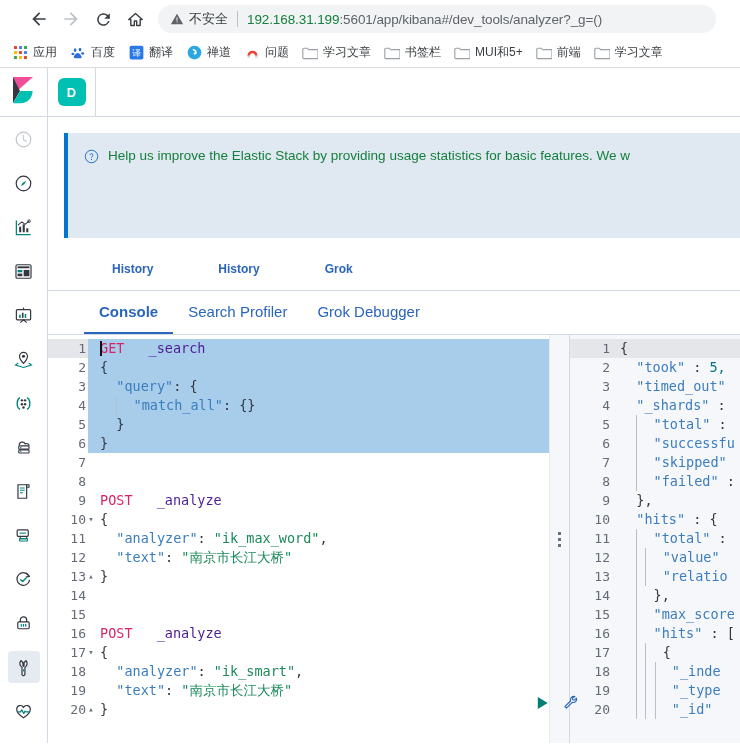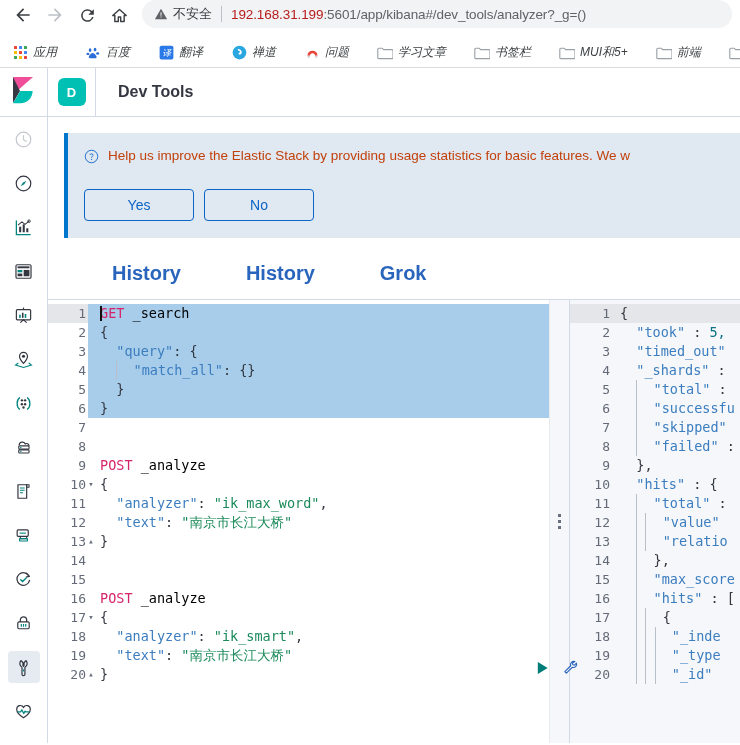--- a/index.html
+++ b/index.html
@@ -9,22 +9,22 @@
     background: #ffffff;
     overflow: hidden;
   }
 
   
   #browser-chrome { background: #ffffff; }
 
   .nav-bar {
     height: 38px;
     display: flex;
-    align-items: flex-start;
-    padding: 0 8px;
+    align-items: center;
+    padding: 0 24px;
     gap: 2px;
   }
   .nav-btn {
     width: 30px; height: 30px;
     display: flex; align-items: center; justify-content: center;
     border-radius: 50%;
     flex: none;
   }
   .nav-btn svg { display: block; }
 
@@ -52,32 +52,31 @@
     margin: 0 9px;
     flex: none;
   }
   .url {
     font-size: 13.5px;
     color: #5f6368;
     white-space: nowrap;
     overflow: hidden;
     letter-spacing: -0.1px;
   }
-  .url .host { color: #b91c1c; }
+  .url .host { color: #15803d; }
 
   
   .bookmarks {
     height: 30px;
     display: flex;
     align-items: center;
     padding: 0 6px;
-    gap: 16px;
+    gap: 1px;
     border-bottom: 1px solid #dadce0;
     overflow: hidden;
-    font-style: italic;
   }
   .bm {
     display: flex;
     align-items: center;
     gap: 5px;
     padding: 4px 6px;
     border-radius: 4px;
     flex: none;
     white-space: nowrap;
   }
@@ -176,21 +175,21 @@
   .banner-wrap { padding: 16px 0 0 16px; }
   .banner {
     background: #e0e8f1;
     border-left: 4px solid #0077cc;
     padding: 14px 16px 16px 16px;
     min-height: 105px;
   }
   .banner-row { display: flex; align-items: flex-start; gap: 9px; }
   .banner-text {
     font-size: 13.5px;
-    color: #c2410c;
+    color: #15803d;
     line-height: 1.35;
     white-space: nowrap;
     overflow: hidden;
   }
   .banner-btns { display: flex; gap: 10px; margin-top: 21px; }
   .banner-btn {
     min-width: 110px;
     height: 32px;
     border: 1px solid #0b64c6;
     border-radius: 4px;
@@ -200,21 +199,21 @@
     font-family: "Liberation Sans", sans-serif;
     display:flex; align-items:center; justify-content:center;
   }
 
   
   .sub-links {
     display: flex;
     gap: 21px;
     padding: 24px 0 14px 20px;
   }
-  .sub-link { font-size: 20px; color: #2a65bd; font-weight: 600; padding-left: 44px; }
+  .sub-link { font-size: 12px; color: #2a65bd; font-weight: 600; padding-left: 44px; }
 
   .tabs-bar {
     display: flex;
     gap: 0;
     border-top: 1px solid #d3dae6;
     padding-left: 36px;
     height: 44px;
     align-items: stretch;
   }
   .tab {
@@ -284,21 +283,21 @@
     position: relative;
     height: 19px;
     overflow: hidden;
   }
   .row.sel .code { background: #a7cdeb; }
   .row.sel-res .code { background: #e4e6e9; }
   .pane-res .code { background: #f5f7fa; padding-left: 8px; }
   .pane-res .row.sel-res .code { background: #e4e6e9; }
 
   .tok-method { color: #d6246a; }
-  .tok-url { color: #000000; }
+  .tok-url { color: #4c1d95; margin-left: 16px; }
   .tok-key { color: #3b7dbf; }
   .tok-punct { color: #333740; }
   .tok-str { color: #1b8a5a; }
   .tok-num { color: #0b7285; }
   .tok-res-key { color: #3b7dbf; }
 
   .indent-guide {
     display: inline-block;
     border-left: 1px solid #b9bfc9;
     height: 19px;
@@ -479,21 +478,20 @@
         <svg width="26" height="28" viewBox="0 0 26 28">
           <path d="M2 1h20L6 15z" fill="#f04e98"></path>
           <path d="M2 1v26l7-12z" fill="#343741"></path>
           <path d="M9.3 15h12.3c0 6.9-5.4 12.3-12 12.3H2z" fill="#00bfb3"></path>
         </svg>
       </span>
     </div>
     <div class="kb-app-badge-cell">
       <div class="kb-app-badge">D</div>
     </div>
-    <div class="kb-title">Dev Tools</div>
   </div>
 
   <div class="kb-body">
 
     <div class="kb-nav">
 
       <div class="nav-item">
         <span class="nav-ico-box">
           <svg width="19" height="19" viewBox="0 0 24 24">
             <circle cx="12" cy="12" r="9.2" fill="none" stroke="#c3c7ce" stroke-width="1.5"></circle>
@@ -660,33 +658,34 @@
           <div class="banner-row">
             <span style="flex:none;margin-top:2px;">
               <svg width="15" height="15" viewBox="0 0 24 24">
                 <circle cx="12" cy="12" r="10" fill="none" stroke="#0b64c6" stroke-width="1.4"></circle>
                 <path d="M9.6 9.1a2.5 2.5 0 0 1 4.8.9c0 1.7-2.4 1.9-2.4 3.4" fill="none" stroke="#0b64c6" stroke-width="1.4" stroke-linecap="round"></path>
                 <circle cx="12" cy="16.5" r=".95" fill="#0b64c6"></circle>
               </svg>
             </span>
             <span class="banner-text">Help us improve the Elastic Stack by providing usage statistics for basic features. We w</span>
           </div>
-          <div class="banner-btns">
-            <button class="banner-btn">Yes</button>
-            <button class="banner-btn">No</button>
-          </div>
         </div>
       </div>
 
       <div class="sub-links">
         <span class="sub-link">History</span>
         <span class="sub-link">History</span>
         <span class="sub-link">Grok</span>
       </div>
 
+      <div class="tabs-bar">
+        <div class="tab active">Console</div>
+        <div class="tab">Search Profiler</div>
+        <div class="tab">Grok Debugger</div>
+      </div>
 
       <div class="console">
 
         <div class="pane pane-req">
           <div class="code-rows" id="req-rows">
               <div class="row sel"><div class="gutter active-ln">1</div><div class="code"><span class="tok-method">GET</span> <span class="tok-url">_search</span><span class="cursor"></span></div></div>
               <div class="row sel"><div class="gutter">2<span class="fold">▾</span></div><div class="code"><span class="tok-punct">{</span></div></div>
               <div class="row sel"><div class="gutter">3<span class="fold">▾</span></div><div class="code">  <span class="tok-key">"query"</span><span class="tok-punct">: {</span></div></div>
               <div class="row sel"><div class="gutter">4</div><div class="code">  <span class="indent-guide"></span>  <span class="tok-key">"match_all"</span><span class="tok-punct">: {}</span></div></div>
               <div class="row sel"><div class="gutter">5<span class="fold">▴</span></div><div class="code">  <span class="tok-punct">}</span></div></div>

